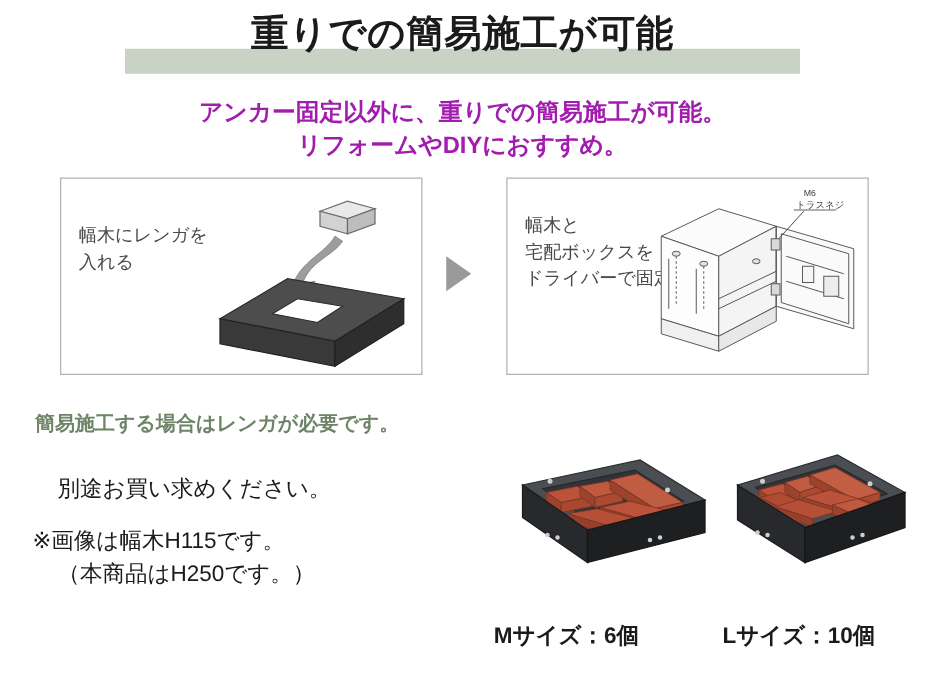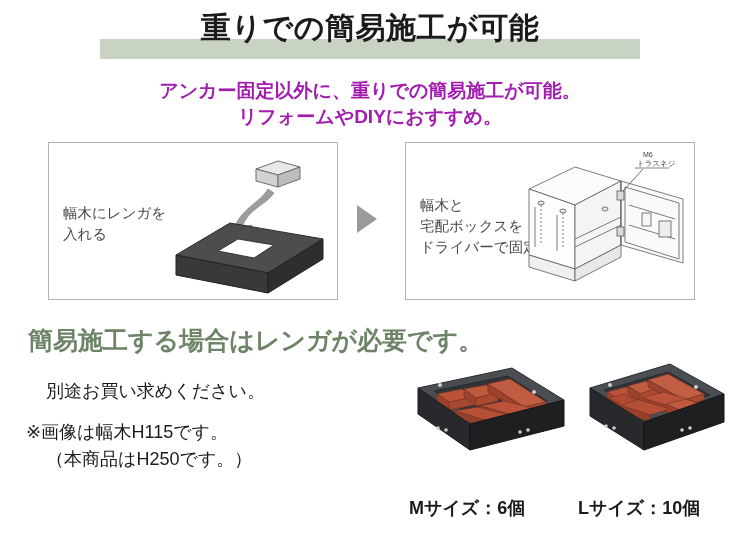--- a/index.html
+++ b/index.html
@@ -77,21 +77,20 @@
   }
   .panel-left  { left: 48px;  width: 290px; }
   .panel-right { left: 405px; width: 290px; }
 
   .panel-label {
     position: absolute;
     font-size: 14.5px;
     line-height: 21px;
     color: #4a4a4a;
     white-space: nowrap;
-    margin-top: 24px;
   }
   .panel-left .panel-label  { left: 14px; top: 36px; }
   .panel-right .panel-label { left: 14px; top: 28px; }
 
   .panel-art {
     position: absolute;
     right: 4px;
     top: 4px;
     bottom: 4px;
     width: 165px;
@@ -108,21 +107,21 @@
     border-top: 14px solid transparent;
     border-bottom: 14px solid transparent;
     border-left: 20px solid #9a9a9a;
   }
 
   
   .green-heading {
     position: absolute;
     left: 28px;
     top: 325px;
-    font-size: 25px;
+    font-size: 16px;
     font-weight: bold;
     color: #6d8466;
     line-height: 30px;
     white-space: nowrap;
   }
 
   
   .notes {
     position: absolute;
     left: 26px;
@@ -148,21 +147,21 @@
 
   .product-caption {
     position: absolute;
     top: 496px;
     font-size: 18px;
     font-weight: bold;
     color: #1b1b1b;
     white-space: nowrap;
     line-height: 24px;
   }
-  .caption-m { left: 409px; }
+  .caption-m { left: 395px; }
   .caption-l { left: 578px; }
 
   svg { display: block; }
 </style>
 </head>
 <body>
 
 <div class="page">
 
   <div class="title-wrap">

